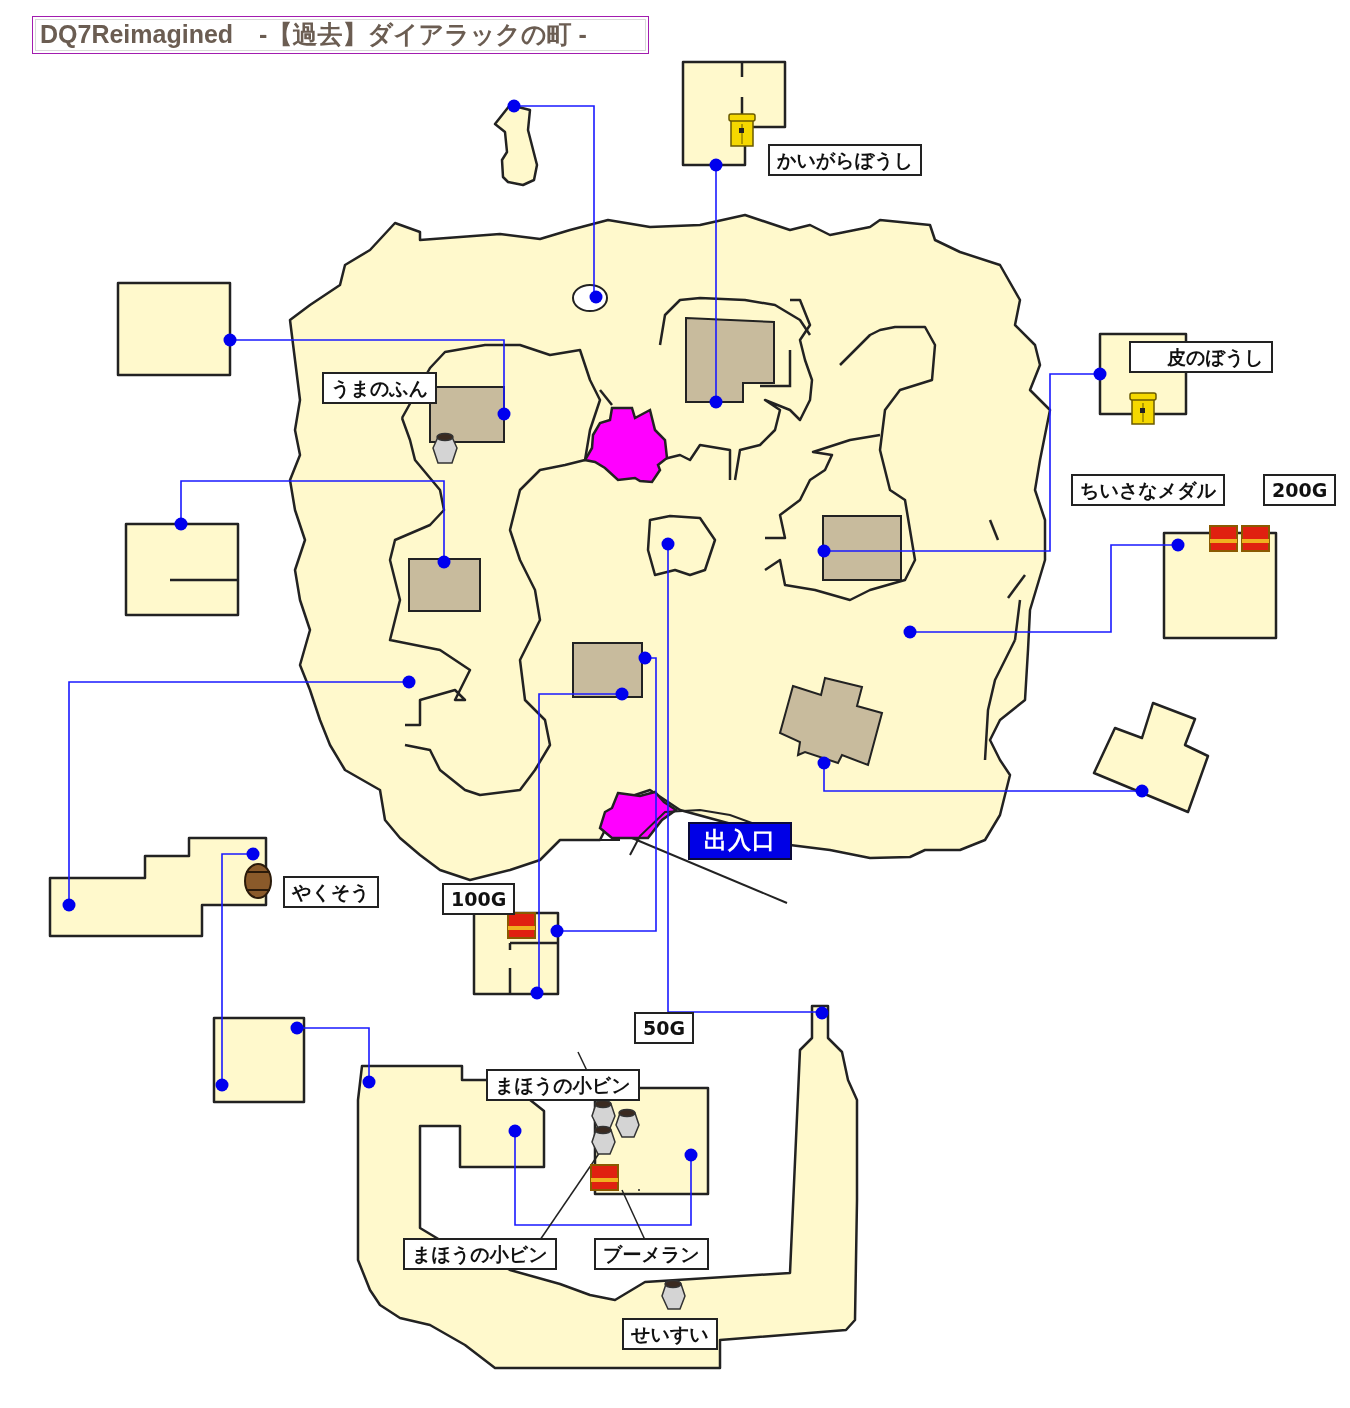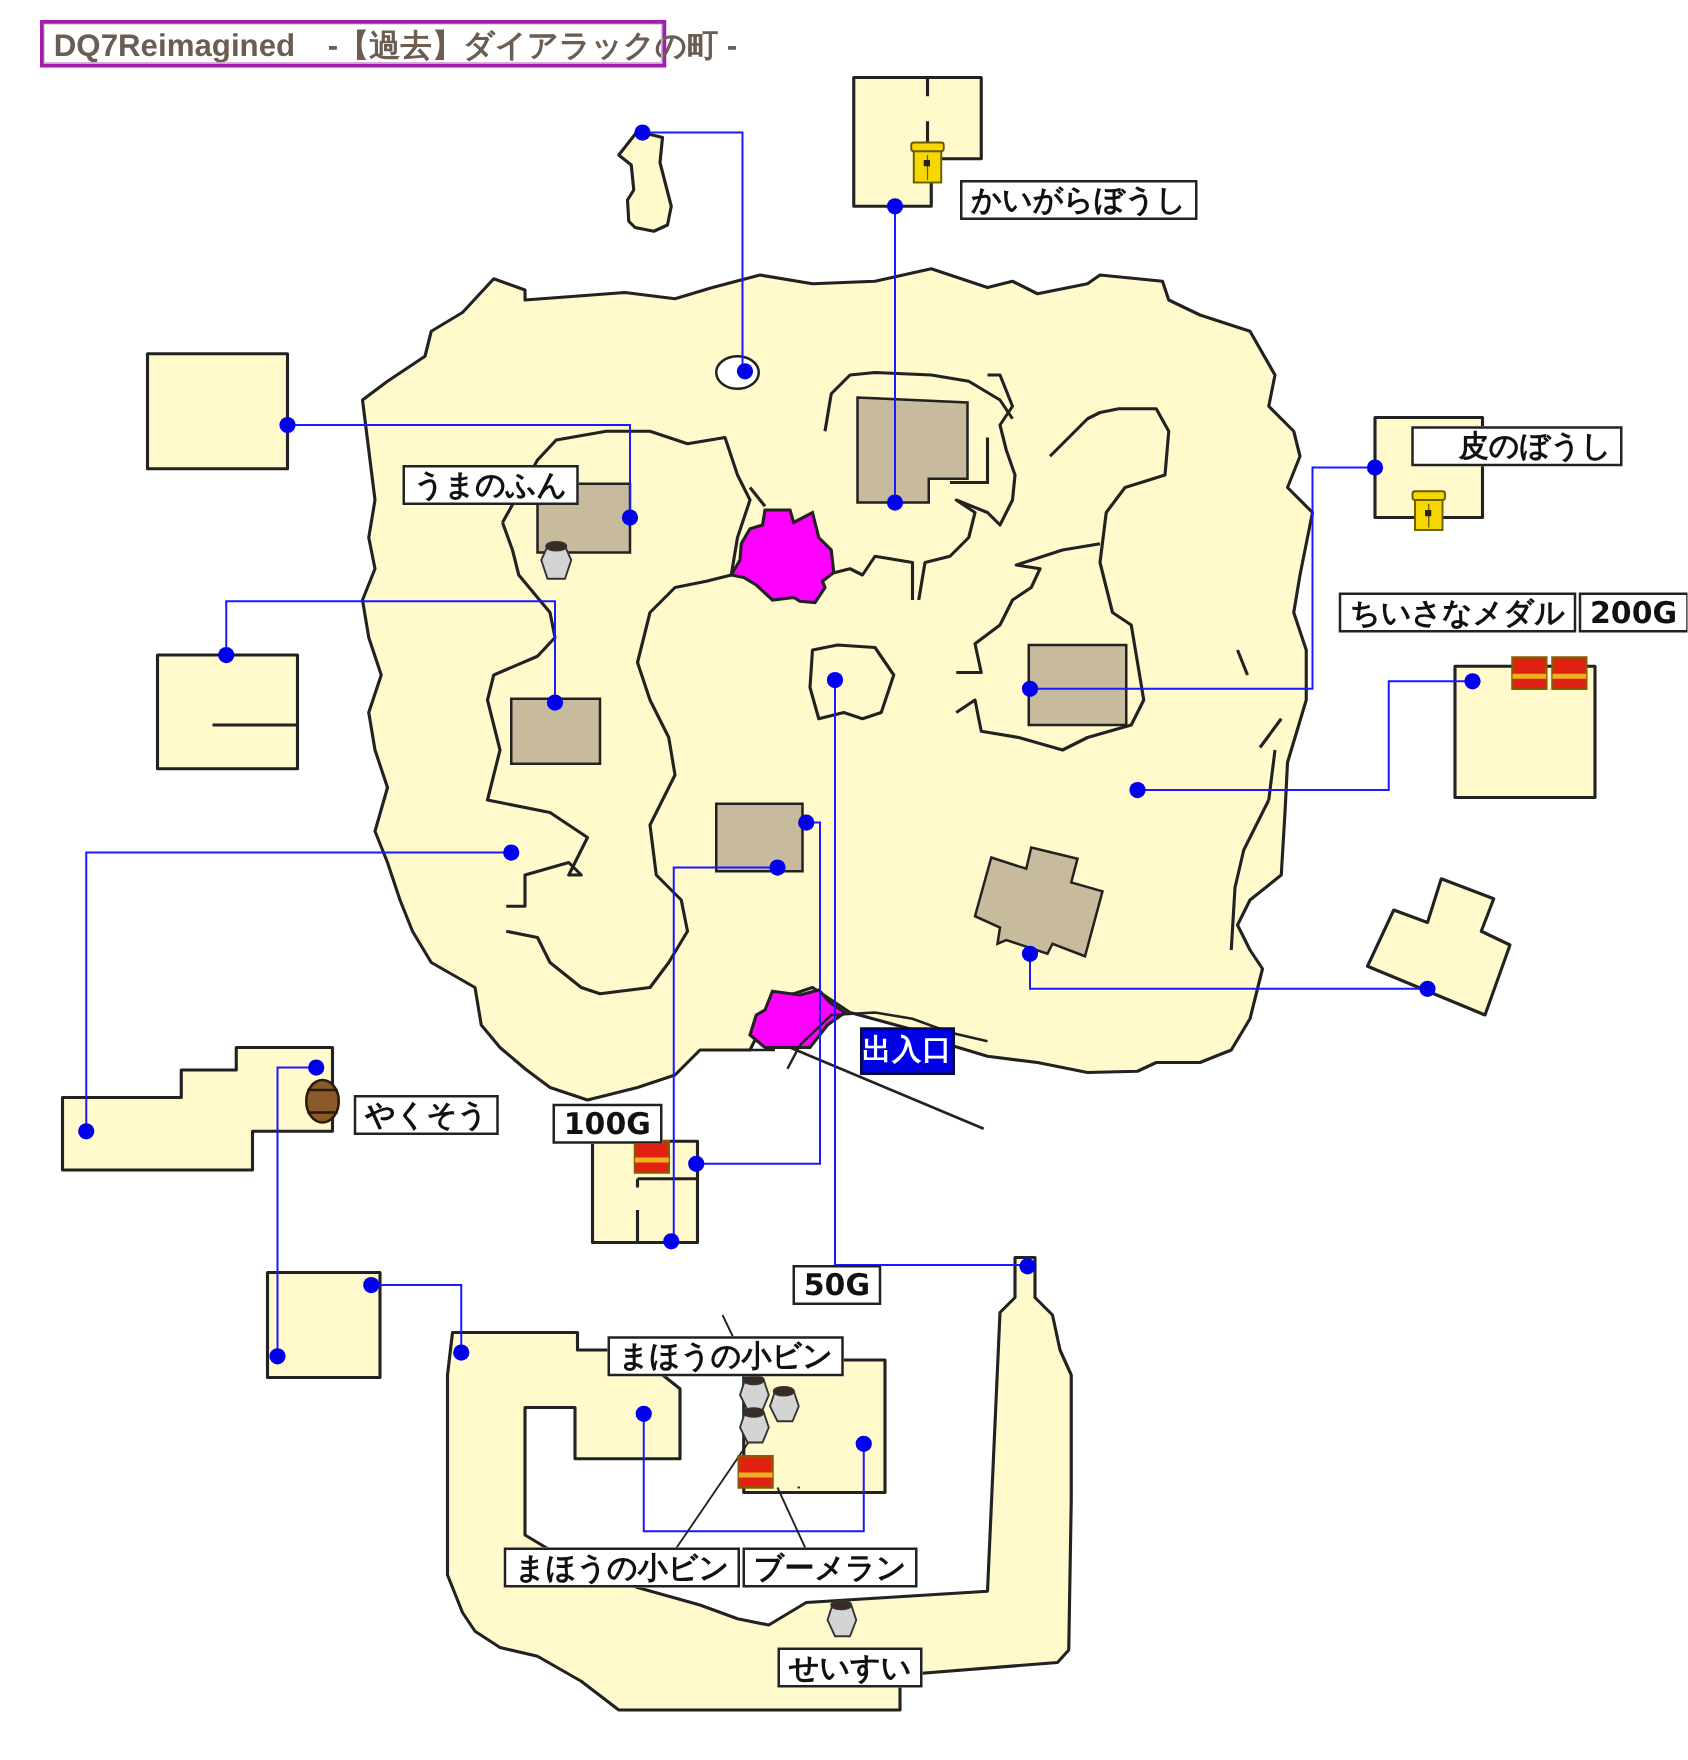--- a/index.html
+++ b/index.html
@@ -1,21 +1,21 @@
 <!DOCTYPE html>
 <html><head>
 <meta charset="utf-8">
 <style>
   html,body{margin:0;padding:0;background:#ffffff;}
   body{width:1350px;height:1408px;position:relative;overflow:hidden;font-family:"DejaVu Sans","Liberation Sans",sans-serif;}
   #map{position:absolute;left:0;top:0;width:1350px;height:1408px;}
-  .title{position:absolute;left:32px;top:16px;width:501px;height:38px;border:4px solid #a21caf;outline:1px solid #d8d8d8;outline-offset:-4px;background:#fff;box-sizing:border-box;color:#6b5d52;font-family:"Liberation Sans","DejaVu Sans",sans-serif;font-weight:bold;font-size:25px;line-height:34px;padding-left:7px;white-space:nowrap;}
+  .title{position:absolute;left:32px;top:16px;width:617px;height:38px;border:1px solid #a21caf;outline:1px solid #d8d8d8;outline-offset:-4px;background:#fff;box-sizing:border-box;color:#6b5d52;font-family:"Liberation Sans","DejaVu Sans",sans-serif;font-weight:bold;font-size:25px;line-height:34px;padding-left:7px;white-space:nowrap;}
   .title .gap{display:inline-block;width:26px;}
-  .lbl{position:absolute;background:#fff;border:2px solid #222;box-sizing:border-box;font-weight:bold;font-size:24px;line-height:28px;height:32px;padding:0 7px;white-space:nowrap;color:#111;}
-  .exit{position:absolute;left:688px;top:822px;width:76px;height:38px;background:#0000e6;border:2px solid #0a0a3a;box-sizing:border-box;color:#fff;font-weight:bold;font-size:23px;line-height:33px;text-align:center;letter-spacing:1px;}
+  .lbl{position:absolute;background:#fff;border:2px solid #222;box-sizing:border-box;font-weight:bold;font-size:19px;line-height:28px;height:32px;padding:0 7px;white-space:nowrap;color:#111;}
+  .exit{position:absolute;left:688px;top:822px;width:104px;height:38px;background:#0000e6;border:2px solid #0a0a3a;box-sizing:border-box;color:#fff;font-weight:bold;font-size:23px;line-height:33px;text-align:center;letter-spacing:1px;}
 </style>
 </head>
 <body>
 
 <svg id="map" viewBox="0 0 1350 1408" xmlns="http://www.w3.org/2000/svg">
   <g stroke="#222" stroke-width="2.5" stroke-linejoin="round" fill="#fff9cc">
 
     <path d="M395,223 L420,232 L420,240 L500,234 L540,239 L570,230 L608,220 L650,227 L700,225 L745,215 L790,230 L810,225 L830,235 L870,227 L880,220 L930,225 L935,240 L960,252 L1000,265 L1020,300 L1015,325 L1035,345 L1040,365 L1030,390 L1050,410 L1040,460 L1035,490 L1045,520 L1045,560 L1030,610 L1028,650 L1025,700 L1000,720 L990,740 L1000,760 L1010,775 L1005,795 L1000,815 L985,840 L960,850 L925,850 L910,857 L870,858 L830,850 L790,845 L760,836 L735,825 L680,810 L650,790 L620,800 L600,840 L560,840 L540,860 L510,870 L470,880 L440,870 L420,855 L400,838 L385,820 L380,790 L345,770 L330,745 L320,720 L310,690 L300,665 L310,630 L300,600 L295,570 L305,540 L295,510 L290,480 L300,455 L295,430 L300,400 L295,360 L290,320 L310,305 L340,285 L345,265 L370,250 Z"></path>
 
     <path d="M510,105 L530,110 L528,130 L537,165 L534,180 L523,185 L508,182 L503,177 L502,160 L507,152 L505,132 L495,124 Z"></path>

